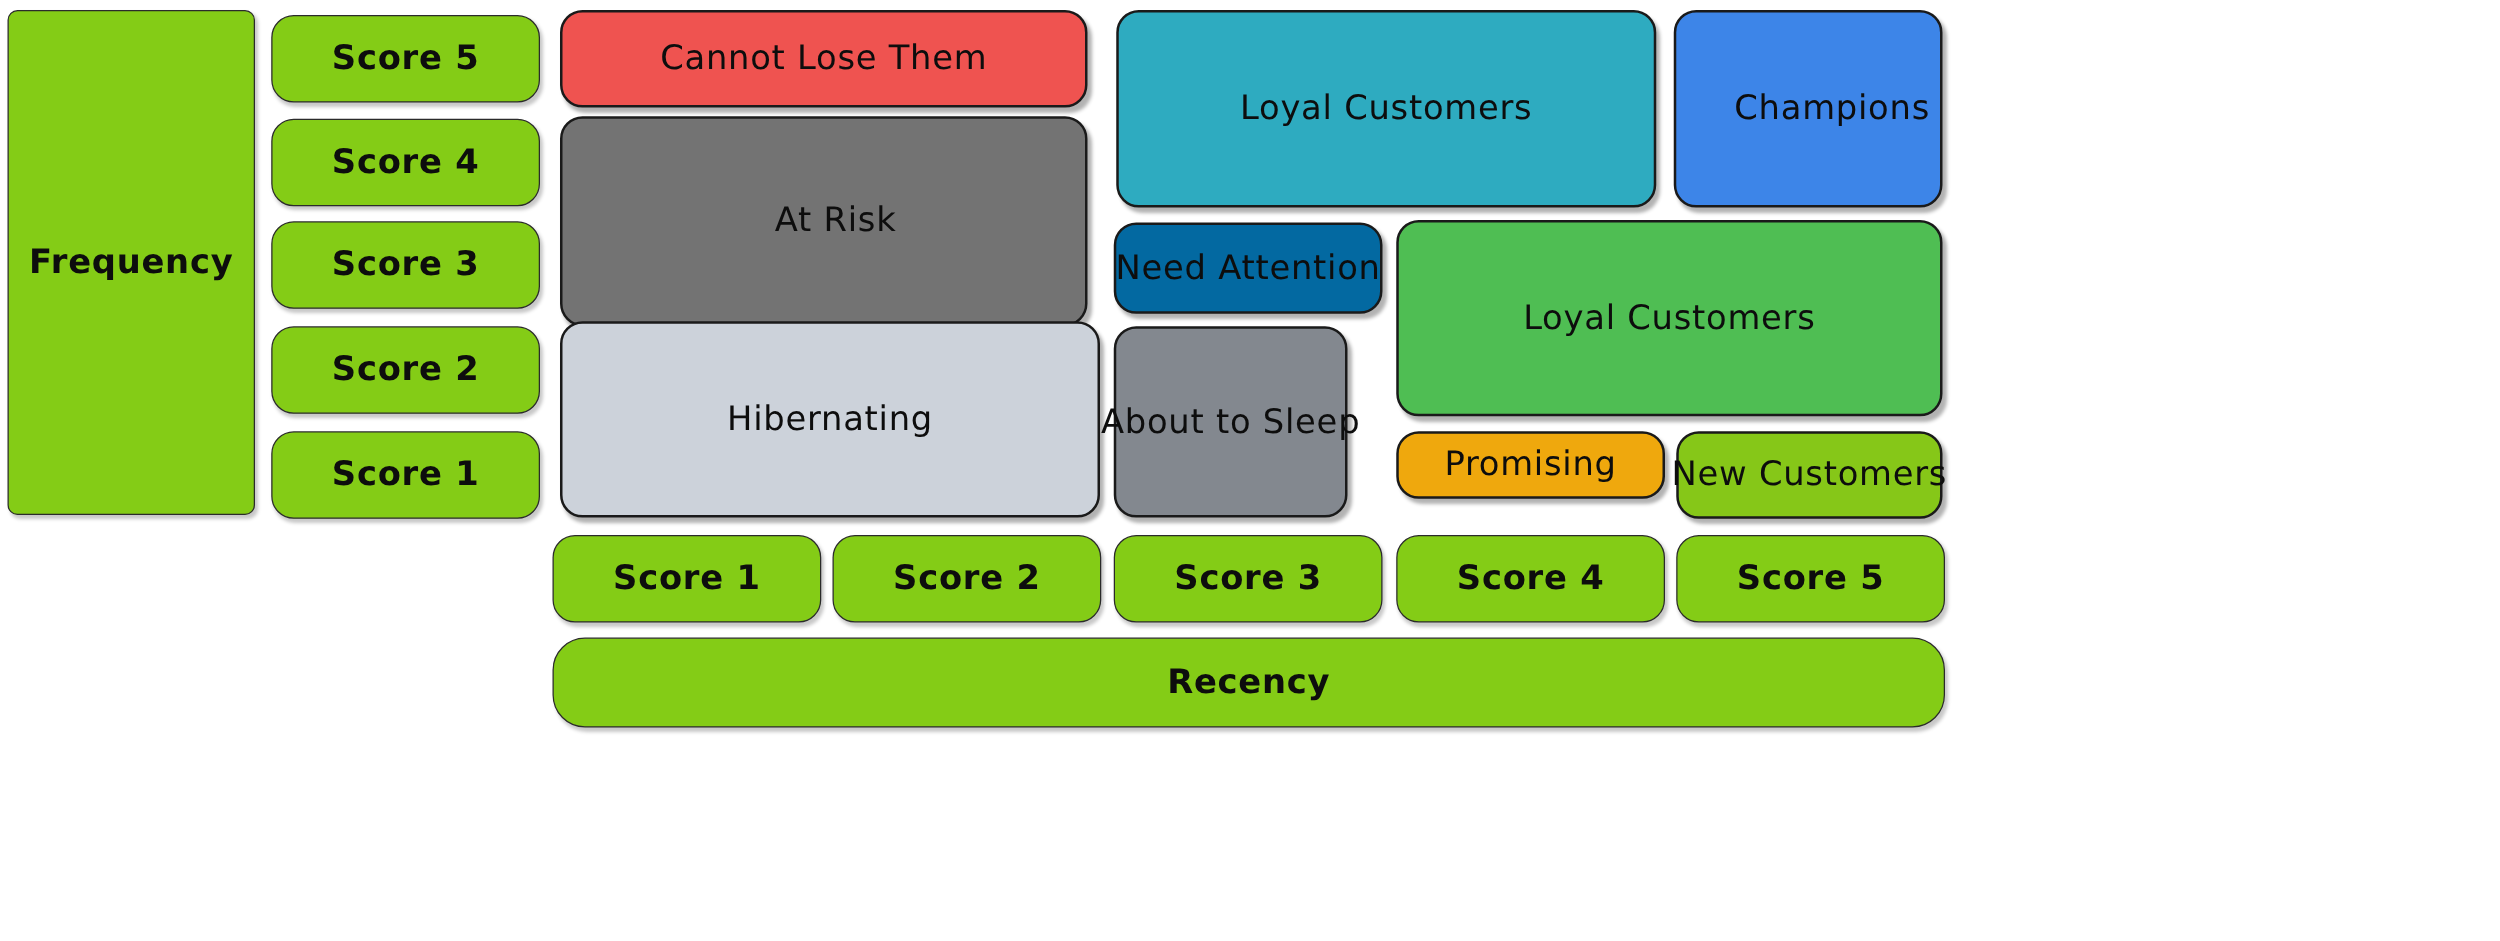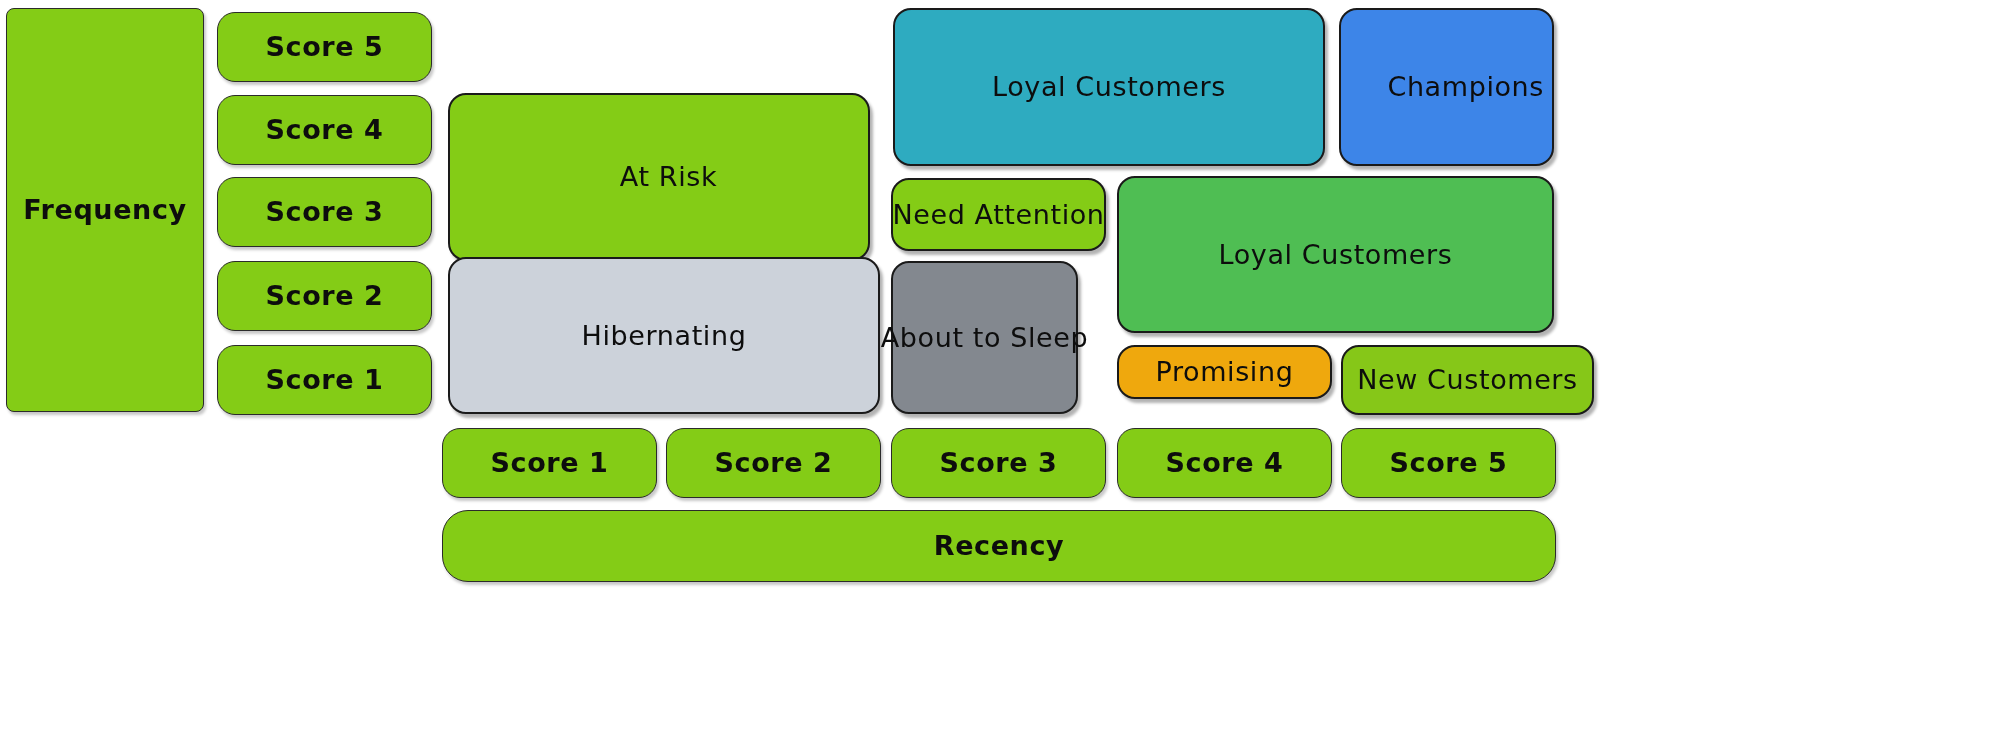--- a/index.html
+++ b/index.html
@@ -70,54 +70,57 @@
   <div class="box plain" style="left:217px; top:177px; width:215px; height:70px;">
     <span class="label">Score 3</span>
   </div>
   <div class="box plain" style="left:217px; top:261px; width:215px; height:70px;">
     <span class="label">Score 2</span>
   </div>
   <div class="box plain" style="left:217px; top:345px; width:215px; height:70px;">
     <span class="label">Score 1</span>
   </div>
 
+  <div class="box segment" style="left:448px; top:8px; width:422px; height:78px; background:#ef5350;">
+    <span class="label">Cannot Lose Them</span>
+  </div>
 
-  <div class="box segment" style="left:448px; top:93px; width:422px; height:168px; background:#84cc16;padding-left:27px;">
+  <div class="box segment" style="left:448px; top:93px; width:422px; height:168px; background:#737373;padding-left:27px;">
     <span class="label">At Risk</span>
   </div>
 
   <div class="box segment" style="left:448px; top:257px; width:432px; height:157px; background:#ccd2da;">
     <span class="label">Hibernating</span>
   </div>
 
   <div class="box segment" style="left:893px; top:8px; width:432px; height:158px; background:#2eabc0;">
     <span class="label">Loyal Customers</span>
   </div>
 
   <div class="box segment" style="left:1339px; top:8px; width:215px; height:158px; background:#3d85e8;justify-content:flex-end;">
     <span class="label">Champions</span>
   </div>
 
-  <div class="box segment" style="left:891px; top:178px; width:215px; height:73px; background:#84cc16;">
+  <div class="box segment" style="left:891px; top:178px; width:215px; height:73px; background:#0369a1;">
     <span class="label">Need Attention</span>
   </div>
 
   <div class="box segment" style="left:1117px; top:176px; width:437px; height:157px; background:#4fbe53;">
     <span class="label">Loyal Customers</span>
   </div>
 
   <div class="box segment" style="left:891px; top:261px; width:187px; height:153px; background:#83888f;">
     <span class="label">About to Sleep</span>
   </div>
 
   <div class="box segment" style="left:1117px; top:345px; width:215px; height:54px; background:#efa80d;">
     <span class="label">Promising</span>
   </div>
 
-  <div class="box segment" style="left:1341px; top:345px; width:253px; height:70px; background:#86c718;">
+  <div class="box segment" style="left:1341px; top:345px; width:213px; height:70px; background:#86c718;">
     <span class="label">New Customers</span>
   </div>
 
   <div class="box plain" style="left:442px; top:428px; width:215px; height:70px;">
     <span class="label">Score 1</span>
   </div>
   <div class="box plain" style="left:666px; top:428px; width:215px; height:70px;">
     <span class="label">Score 2</span>
   </div>
   <div class="box plain" style="left:891px; top:428px; width:215px; height:70px;">

